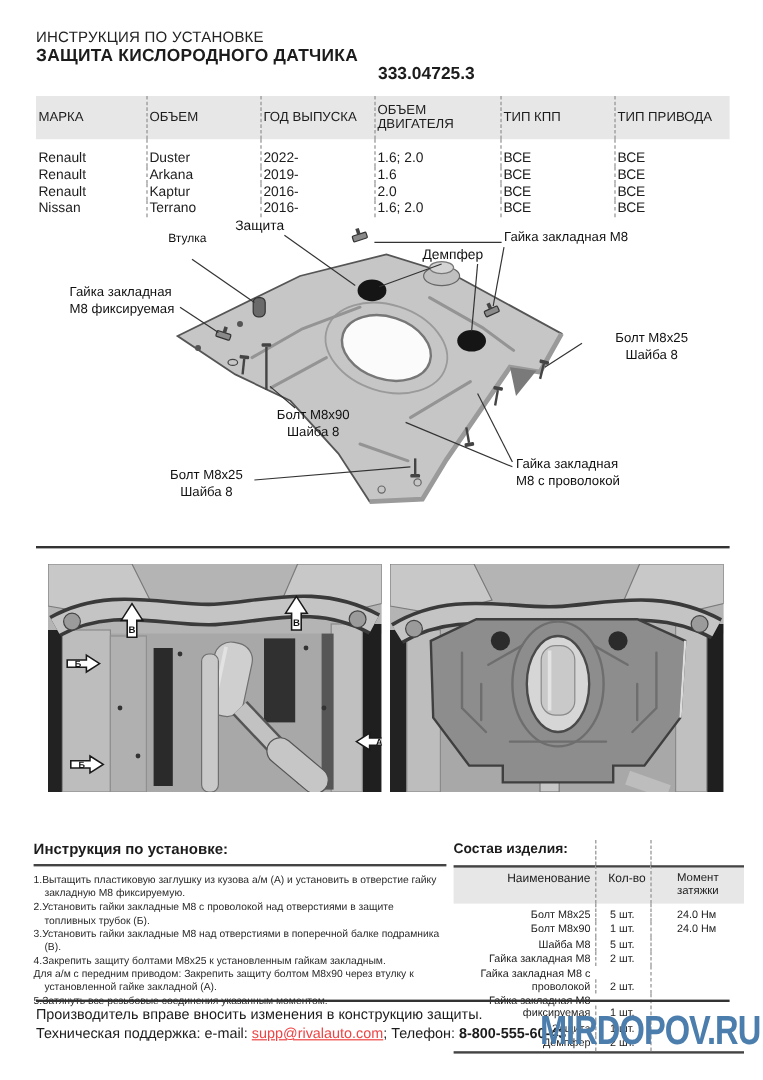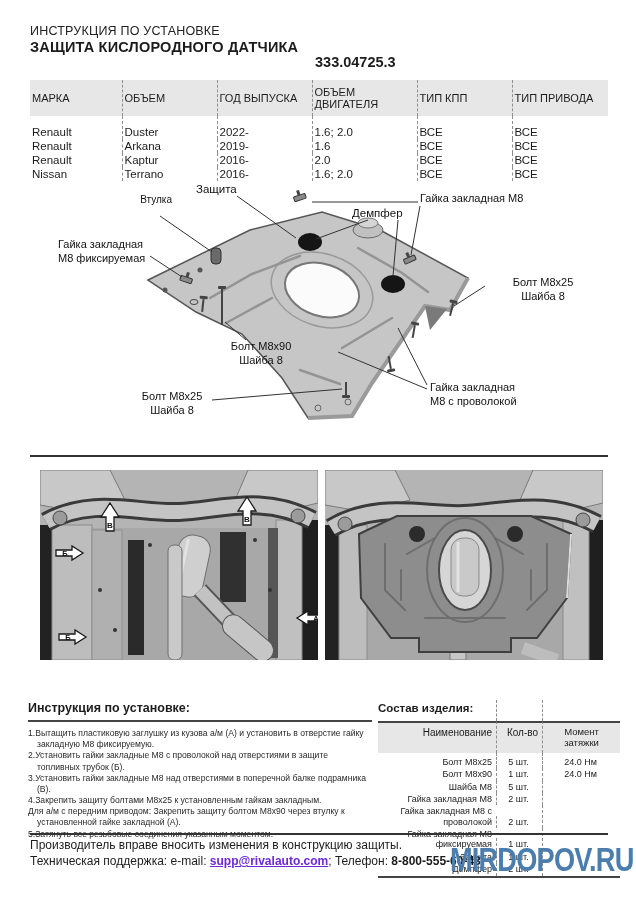--- a/index.html
+++ b/index.html
@@ -44,21 +44,21 @@
   .ptitle{font-size:11.5px;font-weight:bold;padding:2px 0 6px 0;}
   .phead{background:#e7e7e7;border-top:2px solid #444;font-size:10px;padding:4px 4px;}
   .ph1{text-align:right;}
   .ph2,.ph3{text-align:center;}
   .pname{text-align:right;}
   .pqty,.ptq{text-align:center;}
 
   
   .foot1{left:30px;top:838px;font-size:12px;}
   .foot2{left:30px;top:854px;font-size:12px;}
-  .email{color:#6d28d9;font-weight:bold;text-decoration:underline;}
+  .email{color:#ef4444;font-weight:normal;text-decoration:underline;}
   .bold{font-weight:bold;}
   .watermark{right:2px;top:840px;font-size:34px;font-weight:bold;color:#4b7dad;
              letter-spacing:-1px;transform:scaleX(.8);transform-origin:right top;z-index:5;white-space:nowrap;}
 </style>
 </head>
 <body>
 
 <div class="page">
 
   <div class="abs hdr-sub">ИНСТРУКЦИЯ ПО УСТАНОВКЕ</div>

